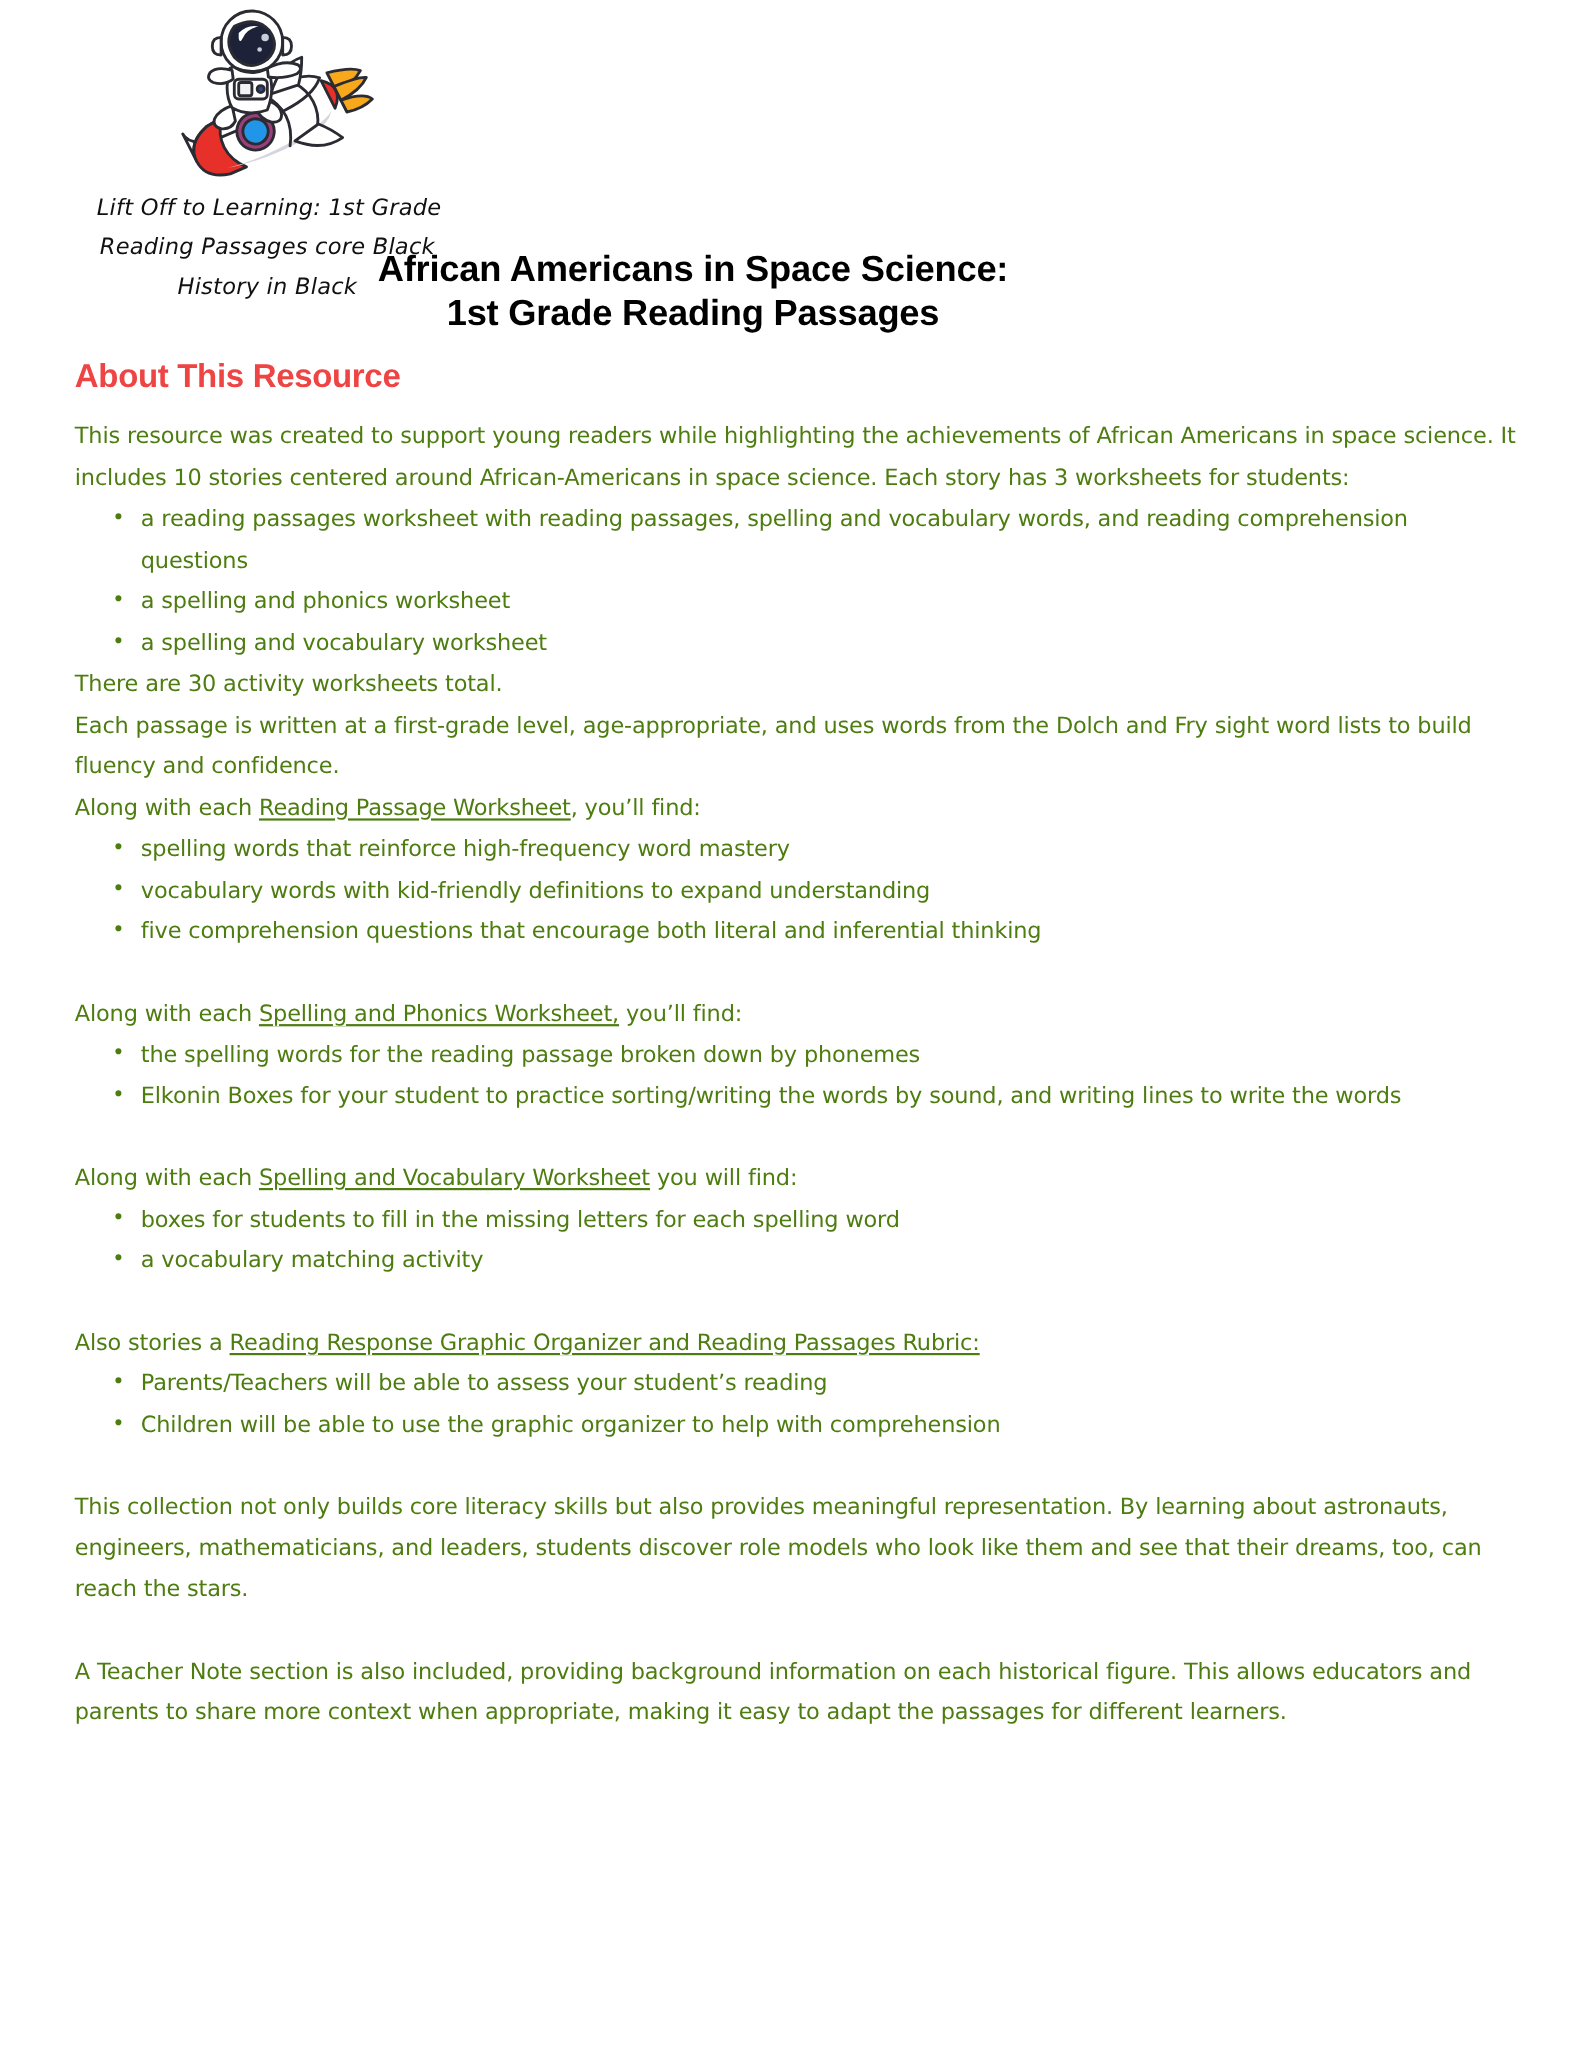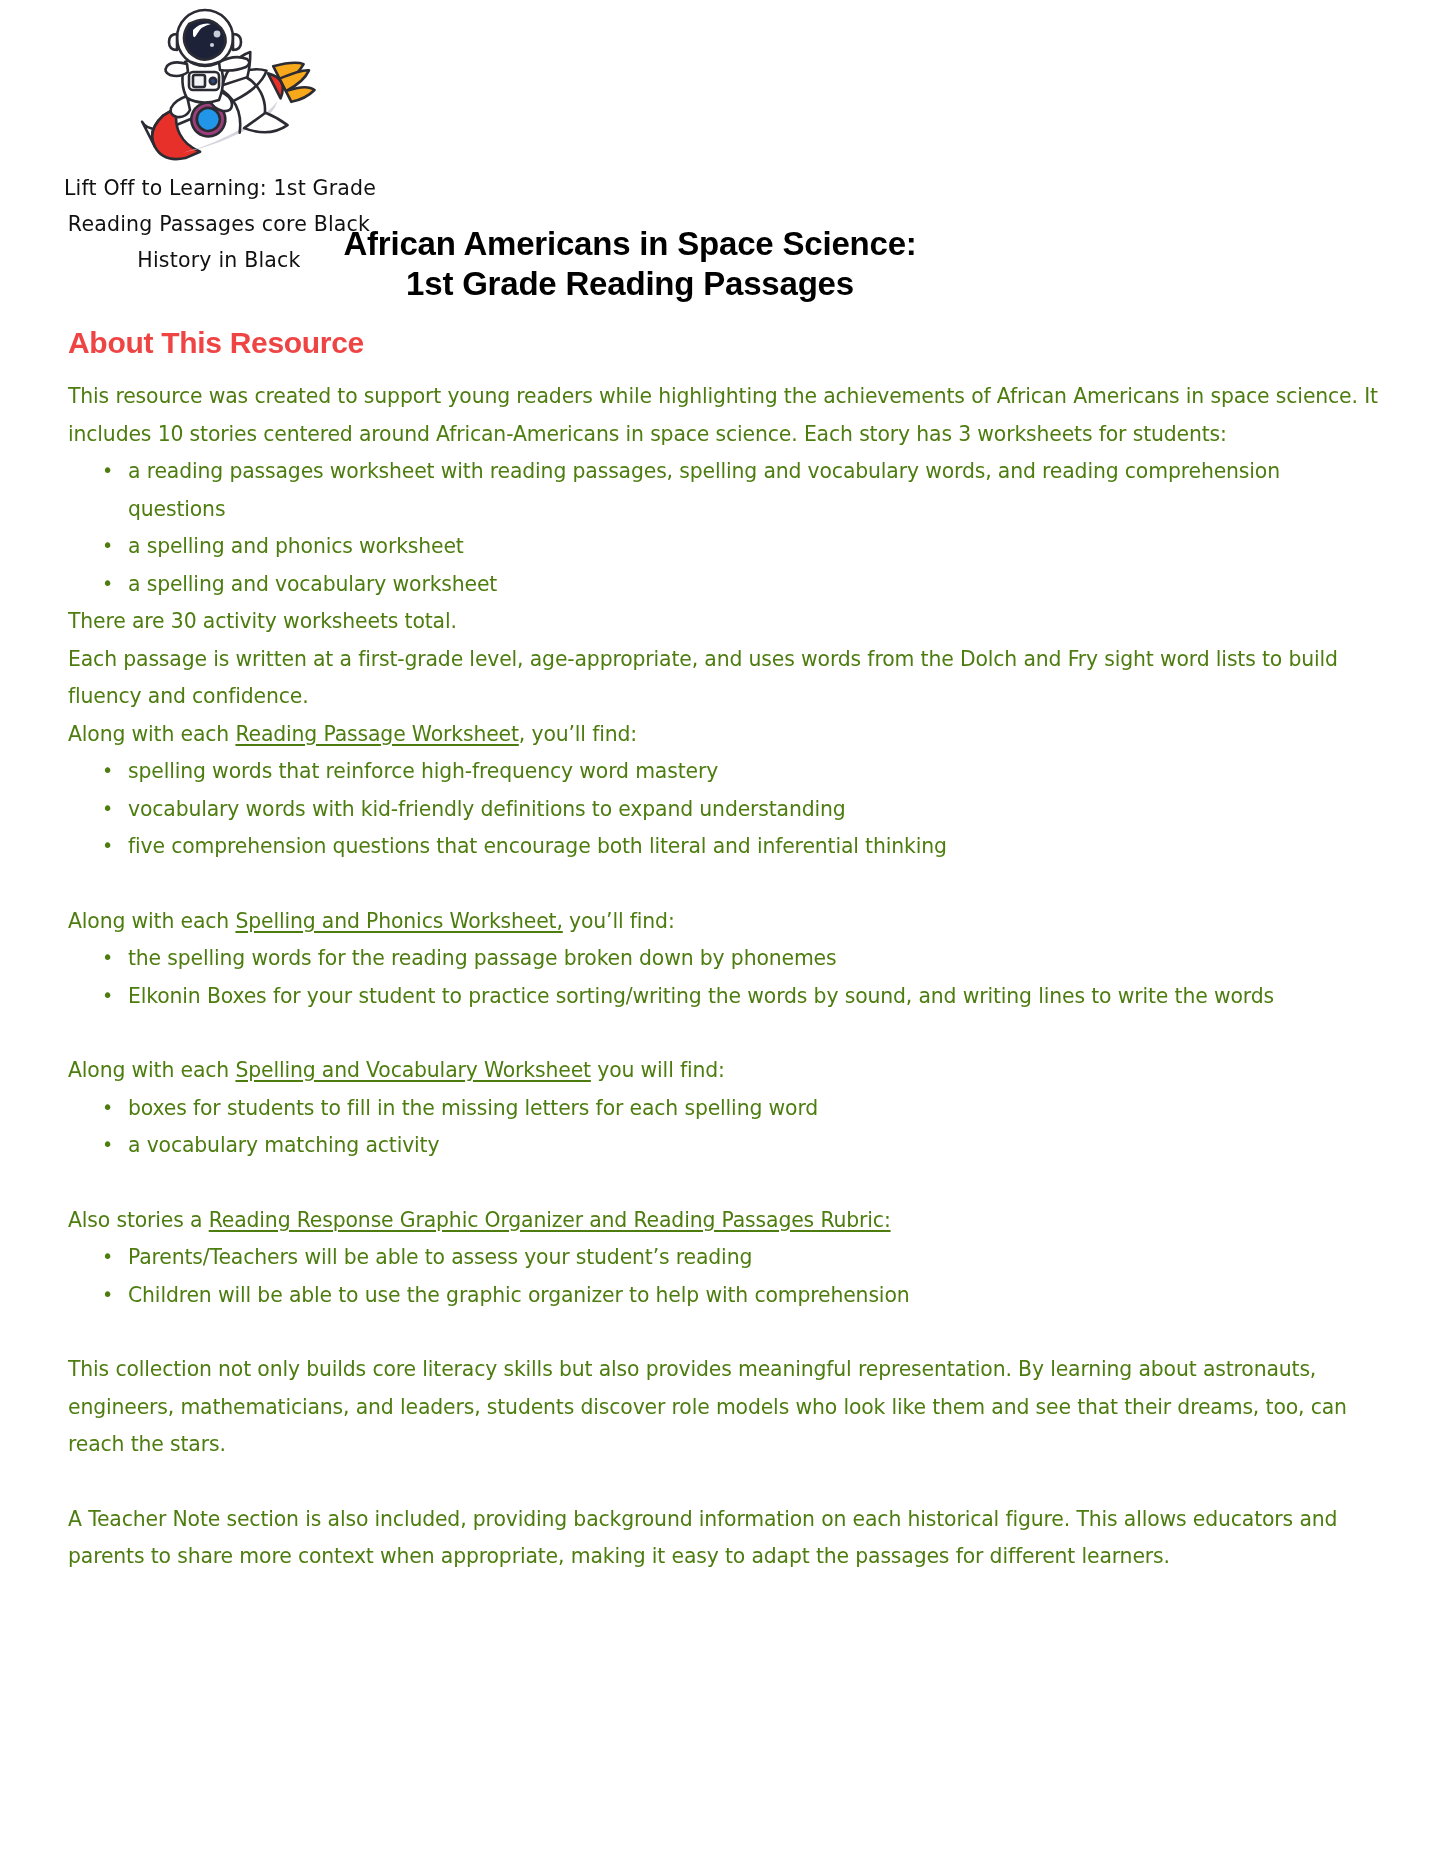--- a/index.html
+++ b/index.html
@@ -19,24 +19,25 @@
   .page {
     position: relative;
     width: 1445px;
     height: 1871px;
     background: #ffffff;
   }
 
   
   .logo-block {
     position: absolute;
-    left: 64px;
+    left: 88px;
     top: 4px;
     width: 310px;
     text-align: center;
+    font-style: italic;
   }
   .logo-art {
     width: 220px;
     height: 160px;
     margin: 0 auto;
     display: block;
   }
   .logo-caption {
     font-family: "DejaVu Sans", sans-serif;
     font-size: 20.5px;

